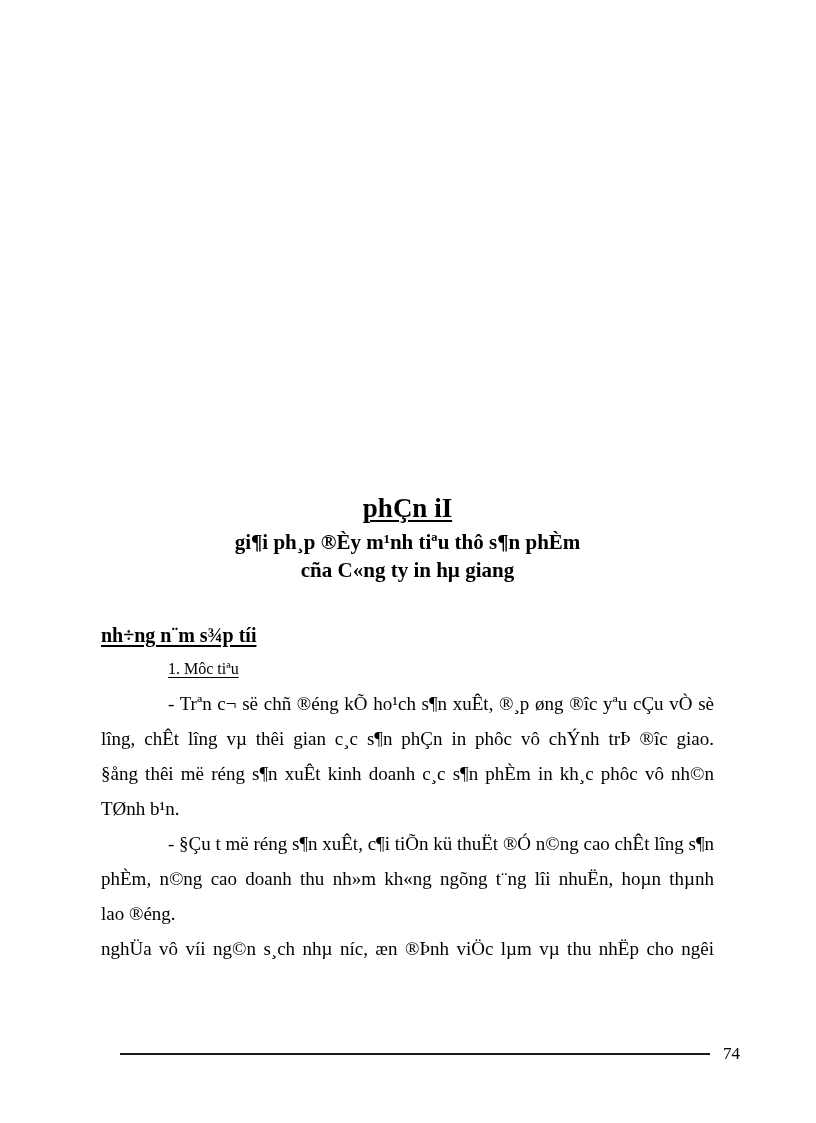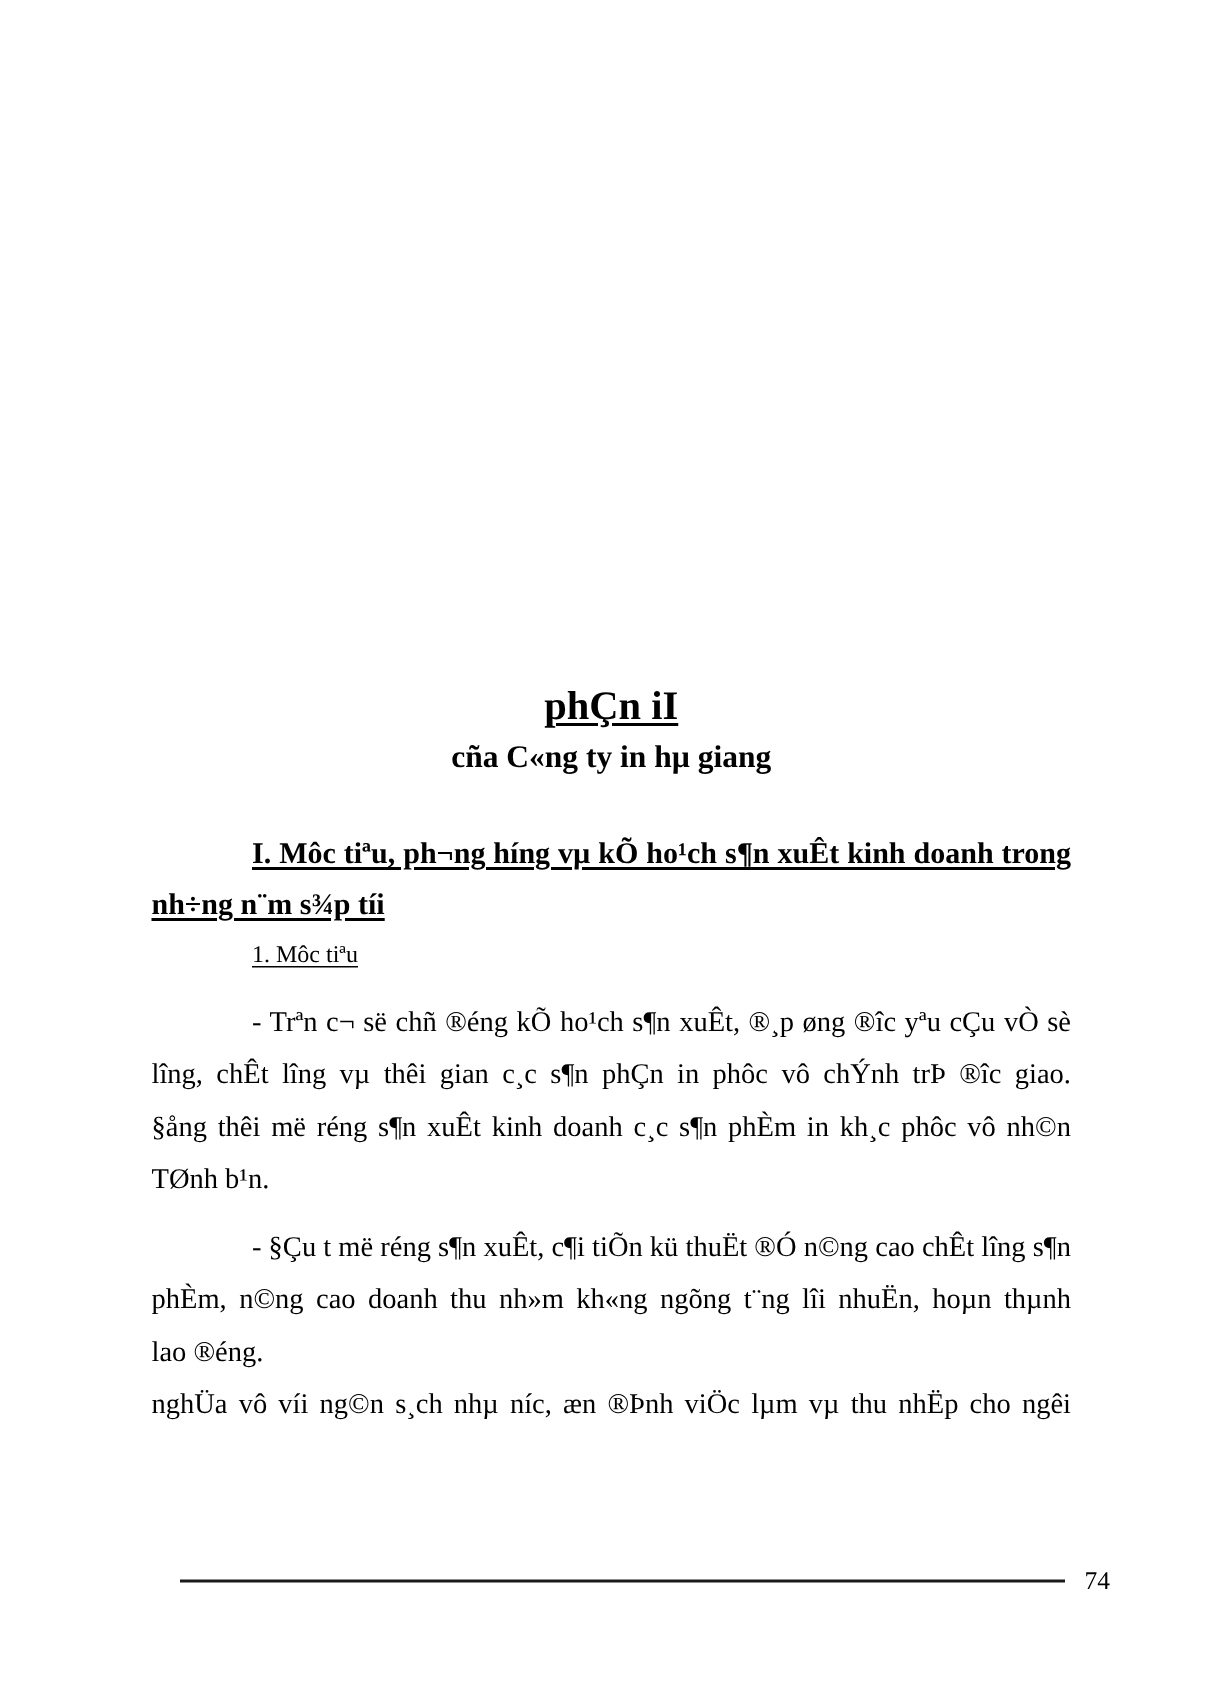--- a/index.html
+++ b/index.html
@@ -12,21 +12,21 @@
     width: 816px;
     height: 1123px;
     background: #ffffff;
     overflow: hidden;
     font-family: "Liberation Serif", "DejaVu Serif", serif;
     color: #000000;
   }
   .content {
     position: absolute;
     left: 101px;
-    top: 450px;
+    top: 488px;
     width: 613px;
   }
   .doc-title {
     text-align: center;
     font-size: 27px;
     font-weight: bold;
     line-height: 40px;
     text-decoration: underline;
     text-decoration-thickness: 2px;
     text-underline-offset: 3px;
@@ -63,21 +63,20 @@
   .paragraph {
     font-size: 19px;
     line-height: 35px;
   }
   .body-line {
     text-align: justify;
     text-align-last: justify;
   }
   .body-line.first {
     text-indent: 67px;
-    margin-top: 10px;
   }
   .body-line.last {
     text-align: center;
     text-align-last: left;
   }
   .footer {
     position: absolute;
     left: 120px;
     right: 76px;
     top: 1044px;
@@ -98,24 +97,24 @@
   }
 </style>
 </head>
 <body>
 
 <div class="page">
   <div class="content">
 
     <div class="doc-title">phÇn iI</div>
 
+    <div class="doc-subtitle">gi¶i ph¸p ®Èy m¹nh tiªu thô s¶n phÈm</div>
     <div class="doc-subtitle">cña C«ng ty in hµ giang</div>
 
     <div class="section-heading">
-      <div class="h-line first">I. Môc tiªu, ph¬ng híng vµ kÕ ho¹ch s¶n xuÊt kinh doanh trong</div>
       <div class="h-line">nh÷ng n¨m s¾p tíi</div>
     </div>
 
     <div class="subsection-heading">1. Môc tiªu</div>
 
     <div class="paragraph">
       <div class="body-line first">- Trªn c¬ së chñ ®éng kÕ ho¹ch s¶n xuÊt, ®¸p øng ®îc yªu cÇu vÒ sè</div>
       <div class="body-line">lîng, chÊt lîng vµ thêi gian c¸c s¶n phÇn in phôc vô chÝnh trÞ ®îc giao.</div>
       <div class="body-line">§ång thêi më réng s¶n xuÊt kinh doanh c¸c s¶n phÈm in kh¸c phôc vô nh©n</div>
       <div class="body-line last">TØnh b¹n.</div>

